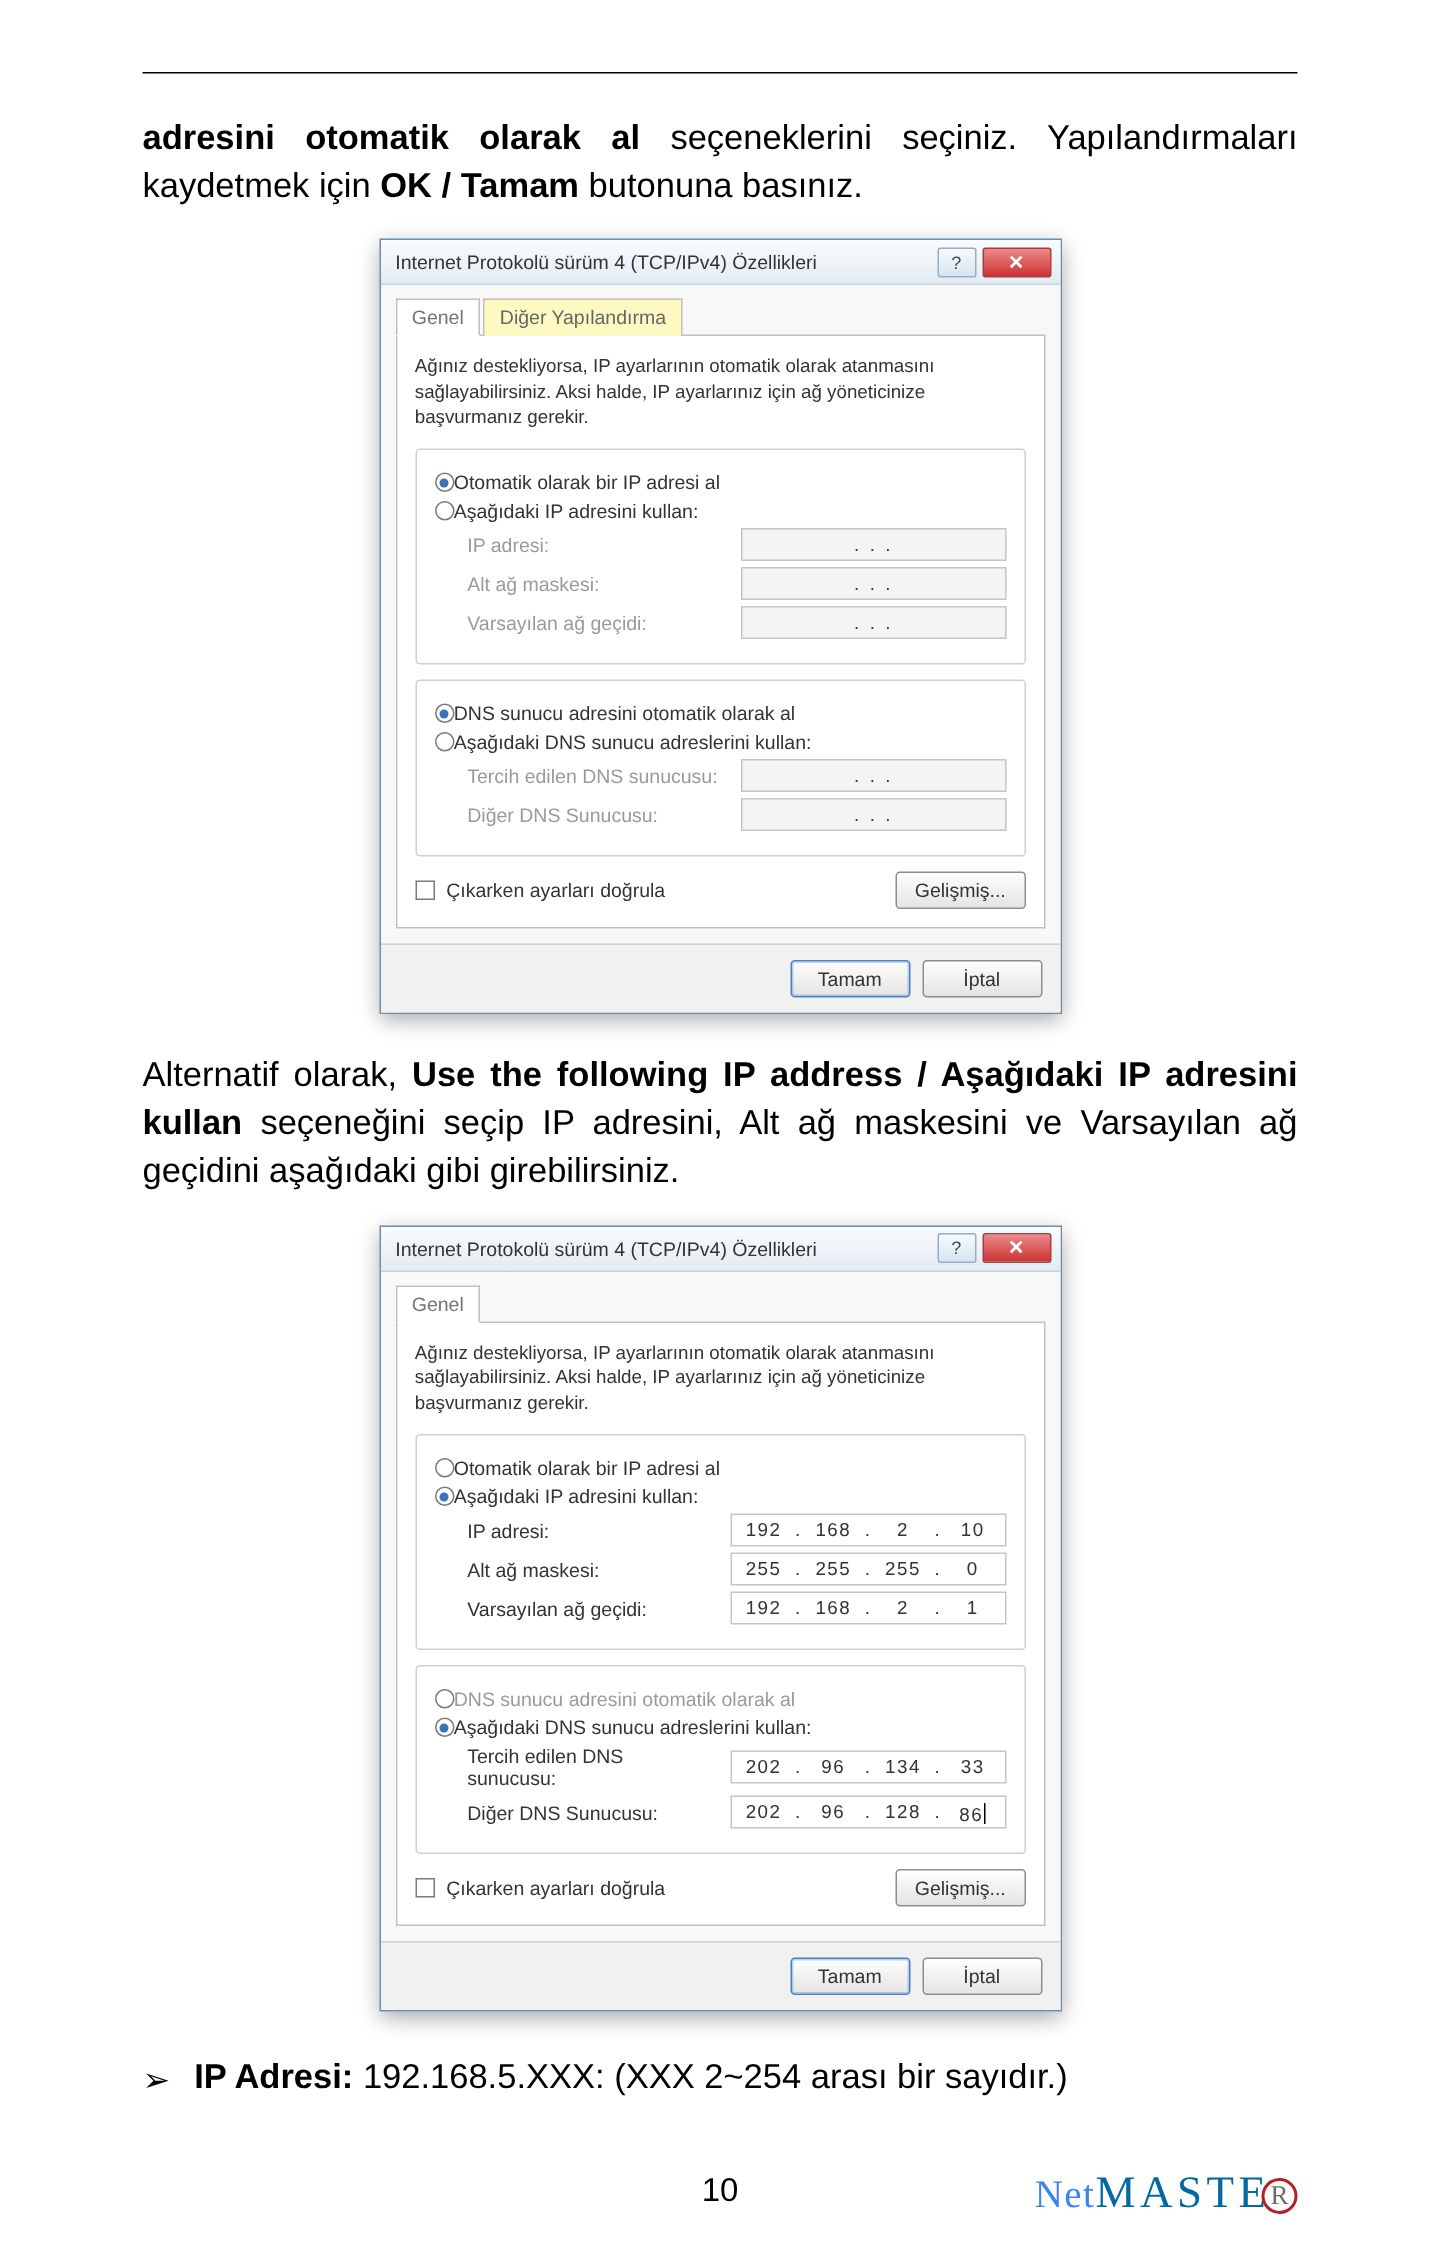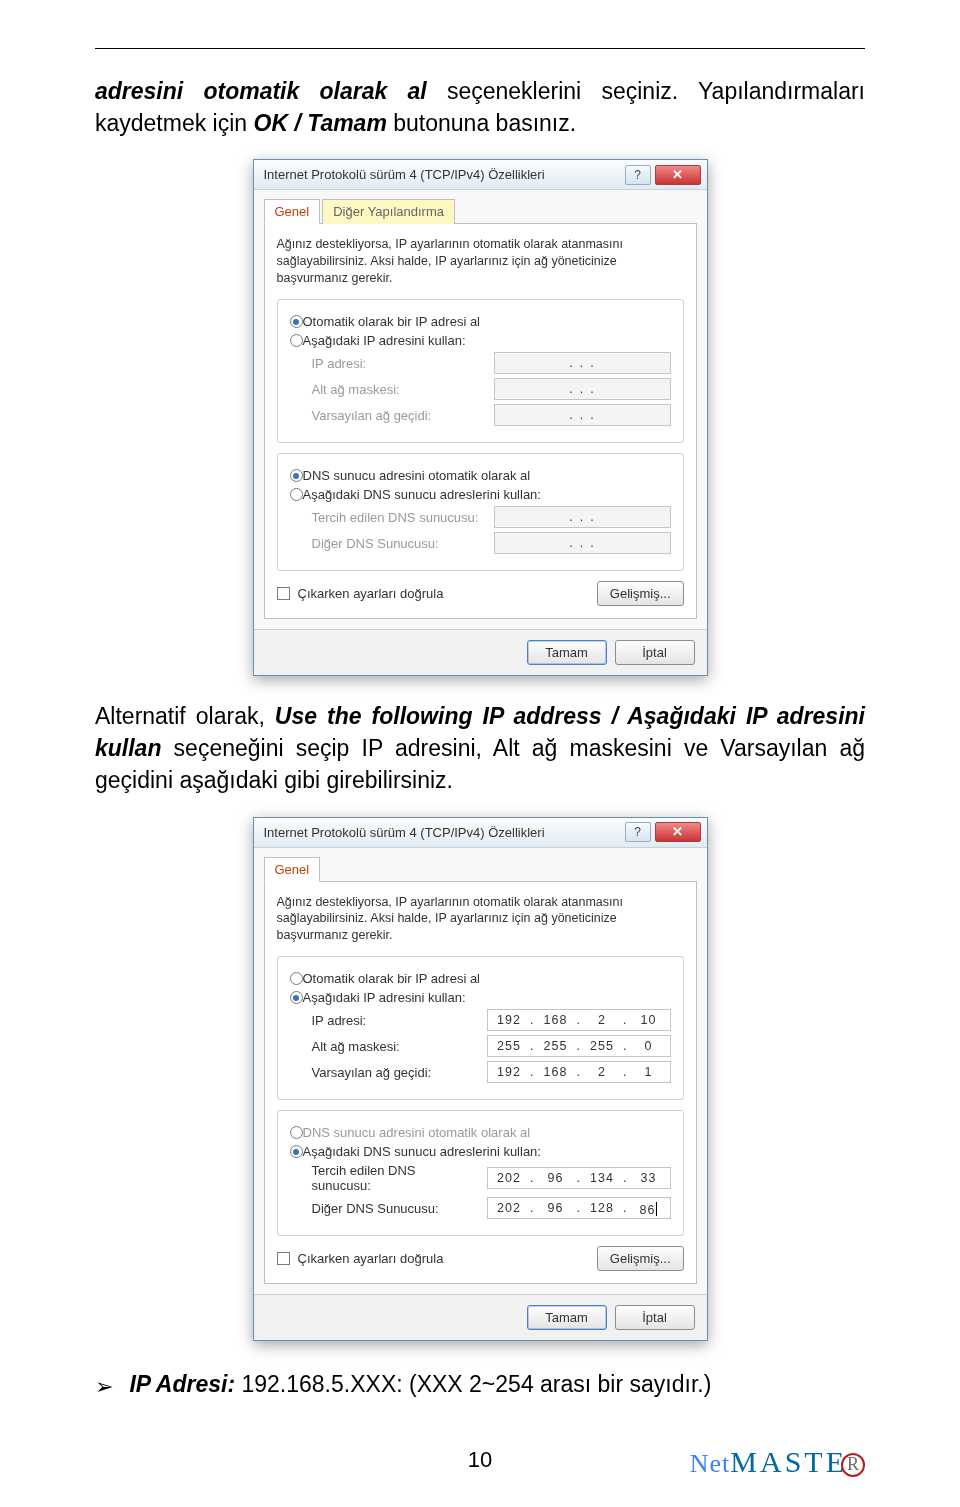--- a/index.html
+++ b/index.html
@@ -19,21 +19,21 @@
     border: none;
     border-top: 1.5px solid #000;
     margin-bottom: 26px;
   }
   .para {
     font-size: 23px;
     line-height: 1.4;
     margin-bottom: 20px;
     text-align: justify;
   }
-  .bold { font-weight: bold; font-style: italic; }
+  .bold { font-weight: bold; }
 
   
   .dlg-wrap { text-align: center; margin: 10px 0 24px 0; }
   .dlg {
     display: inline-block;
     width: 455px;
     border: 1px solid #6f8caa;
     background: #f1f1f1;
     text-align: left;
     box-shadow: 0 4px 14px rgba(0,0,0,0.35);
@@ -86,21 +86,21 @@
     background: #fef9c3;
     border: 1px solid #bfbfbf;
     border-bottom: none;
     margin-right: 2px;
     color: #666;
     position: relative;
     top: 1px;
   }
   .tab.active {
     background: #fff;
-    color: #c2410c;
+    color: #737373;
     border-bottom: 1px solid #fff;
   }
   .tabpanel {
     border: 1px solid #bfbfbf;
     border-top: none;
     background: #fff;
     padding: 12px 12px 12px 12px;
   }
   .intro {
     font-size: 12.5px;

